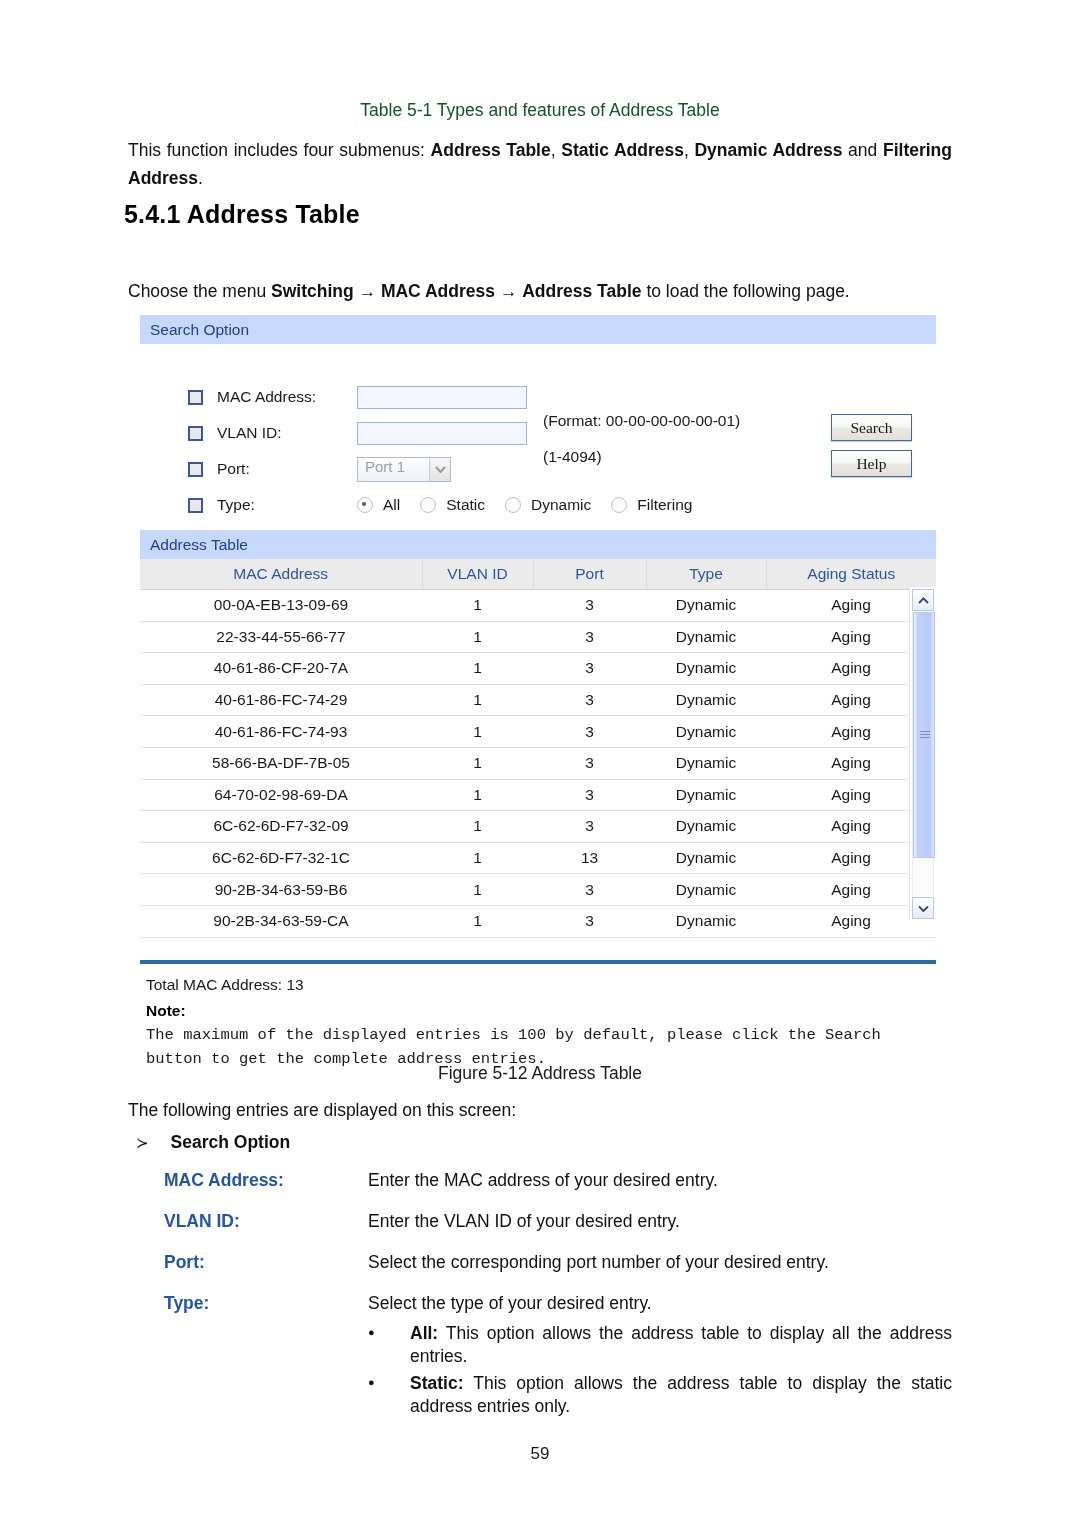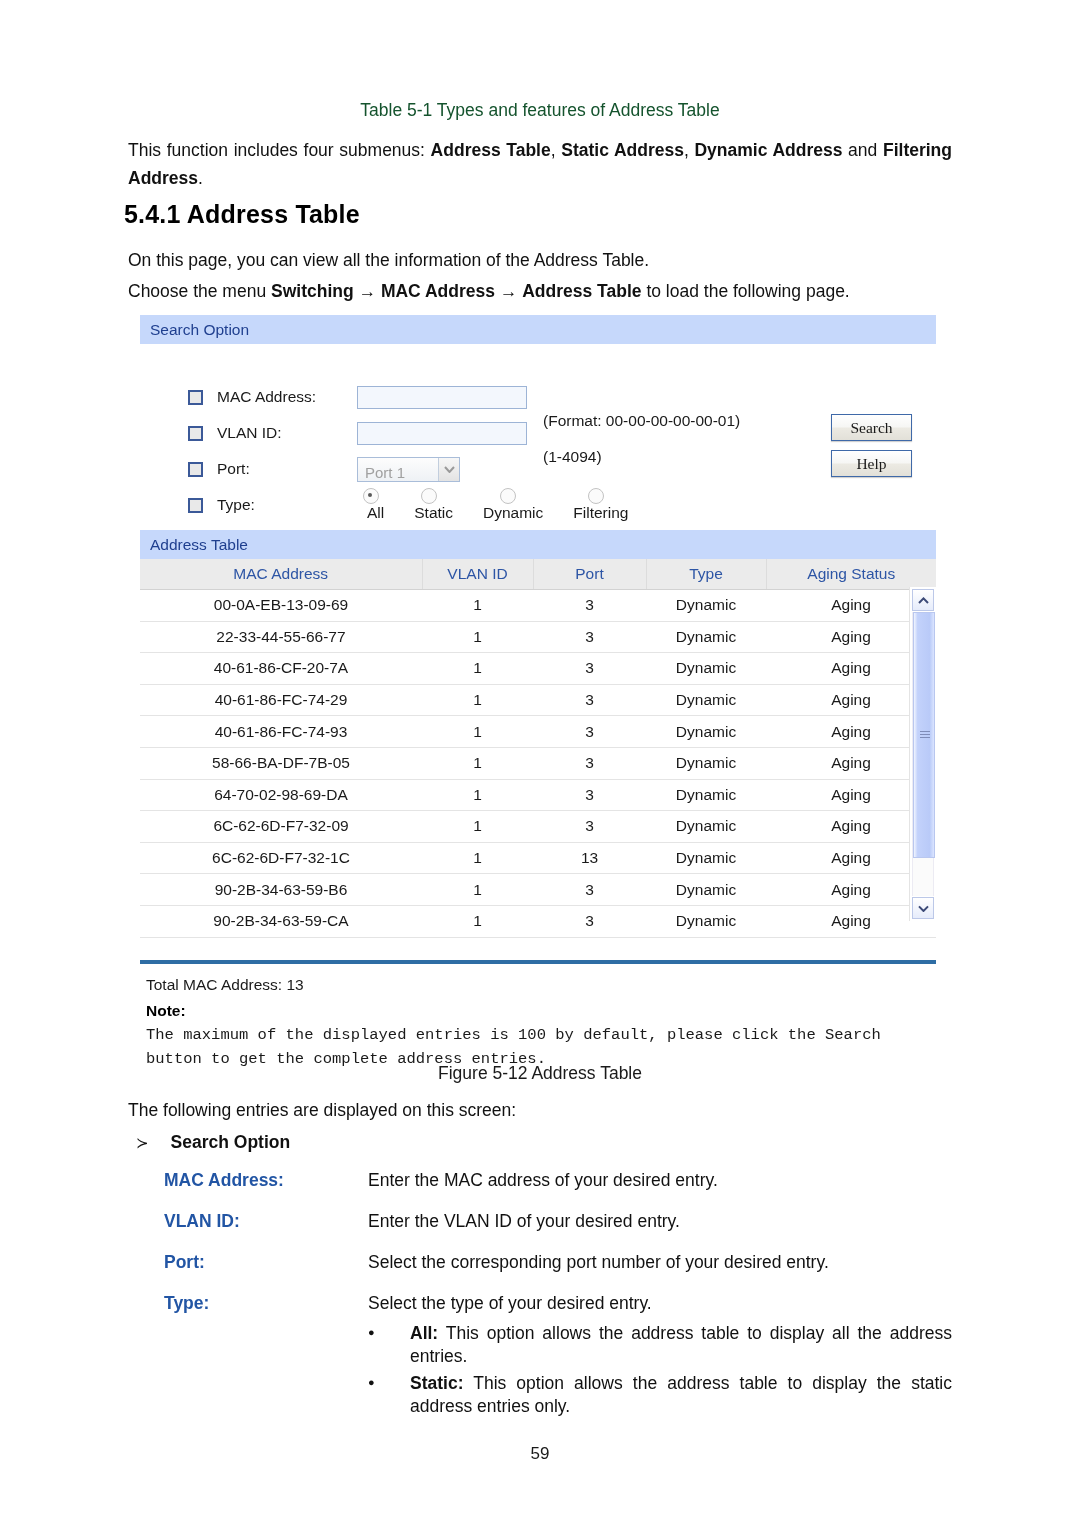--- a/index.html
+++ b/index.html
@@ -114,47 +114,47 @@
     flex: 0 0 auto;
   }
   .hint {
     font-size: 15.5px;
     color: #1a1a1a;
     margin-left: 16px;
     white-space: nowrap;
     margin-top: 48px;
   }
   .sel {
-    width: 103px;
+    width: 94px;
     height: 25px;
     border: 1px solid #a9bdd9;
     background: linear-gradient(#fdfdfd,#eef1f5);
     box-sizing: border-box;
     display: flex;
-    align-items: flex-end;
+    align-items: flex-start;
     flex: 0 0 auto;
   }
   .sel .seltxt {
     font-size: 15px;
     color: #a0a0a0;
     padding-left: 7px;
     flex: 1 1 auto;
     white-space: nowrap;
   }
   .sel .arrowbox {
     width: 21px; height: 100%;
     background: linear-gradient(#f7f7f7,#e3e3e3);
     border-left: 1px solid #c2cede;
     display: flex; align-items: center; justify-content: center;
     box-sizing: border-box;
   }
   .sel .arrowbox svg { display: block; }
 
   .radios { display: flex; align-items: center; }
-  .radio-item { display: flex; align-items: center; margin-right: 20px; flex-direction: column; }
+  .radio-item { display: flex; align-items: center; margin-right: 20px; }
   .rdo {
     width: 14px; height: 14px;
     border-radius: 50%;
     border: 1px solid #c3c3c3;
     background: #fbfbfb;
     position: relative;
     flex: 0 0 auto;
   }
   .rdo.on::after {
     content: "";
@@ -370,21 +370,20 @@
 <div class="page">
 
   <div class="doc-caption-top">Table 5-1 Types and features of Address Table</div>
 
   <div class="para p1">
     <span>This function includes four submenus: </span><b>Address Table</b><span>, </span><b>Static Address</b><span>, </span><b>Dynamic Address</b><span> and </span><b>Filtering Address</b><span>.</span>
   </div>
 
   <div class="heading">5.4.1 Address Table</div>
 
-  <div class="para p2">On this page, you can view all the information of the Address Table.</div>
 
   <div class="para p3">
     <span>Choose the menu </span><b>Switching</b><span> → </span><b>MAC Address</b><span> → </span><b>Address Table</b><span> to load the following page.</span>
   </div>
 
   <div class="shot">
 
     <div class="panel-title">Search Option</div>
 
     <div class="search-body">

